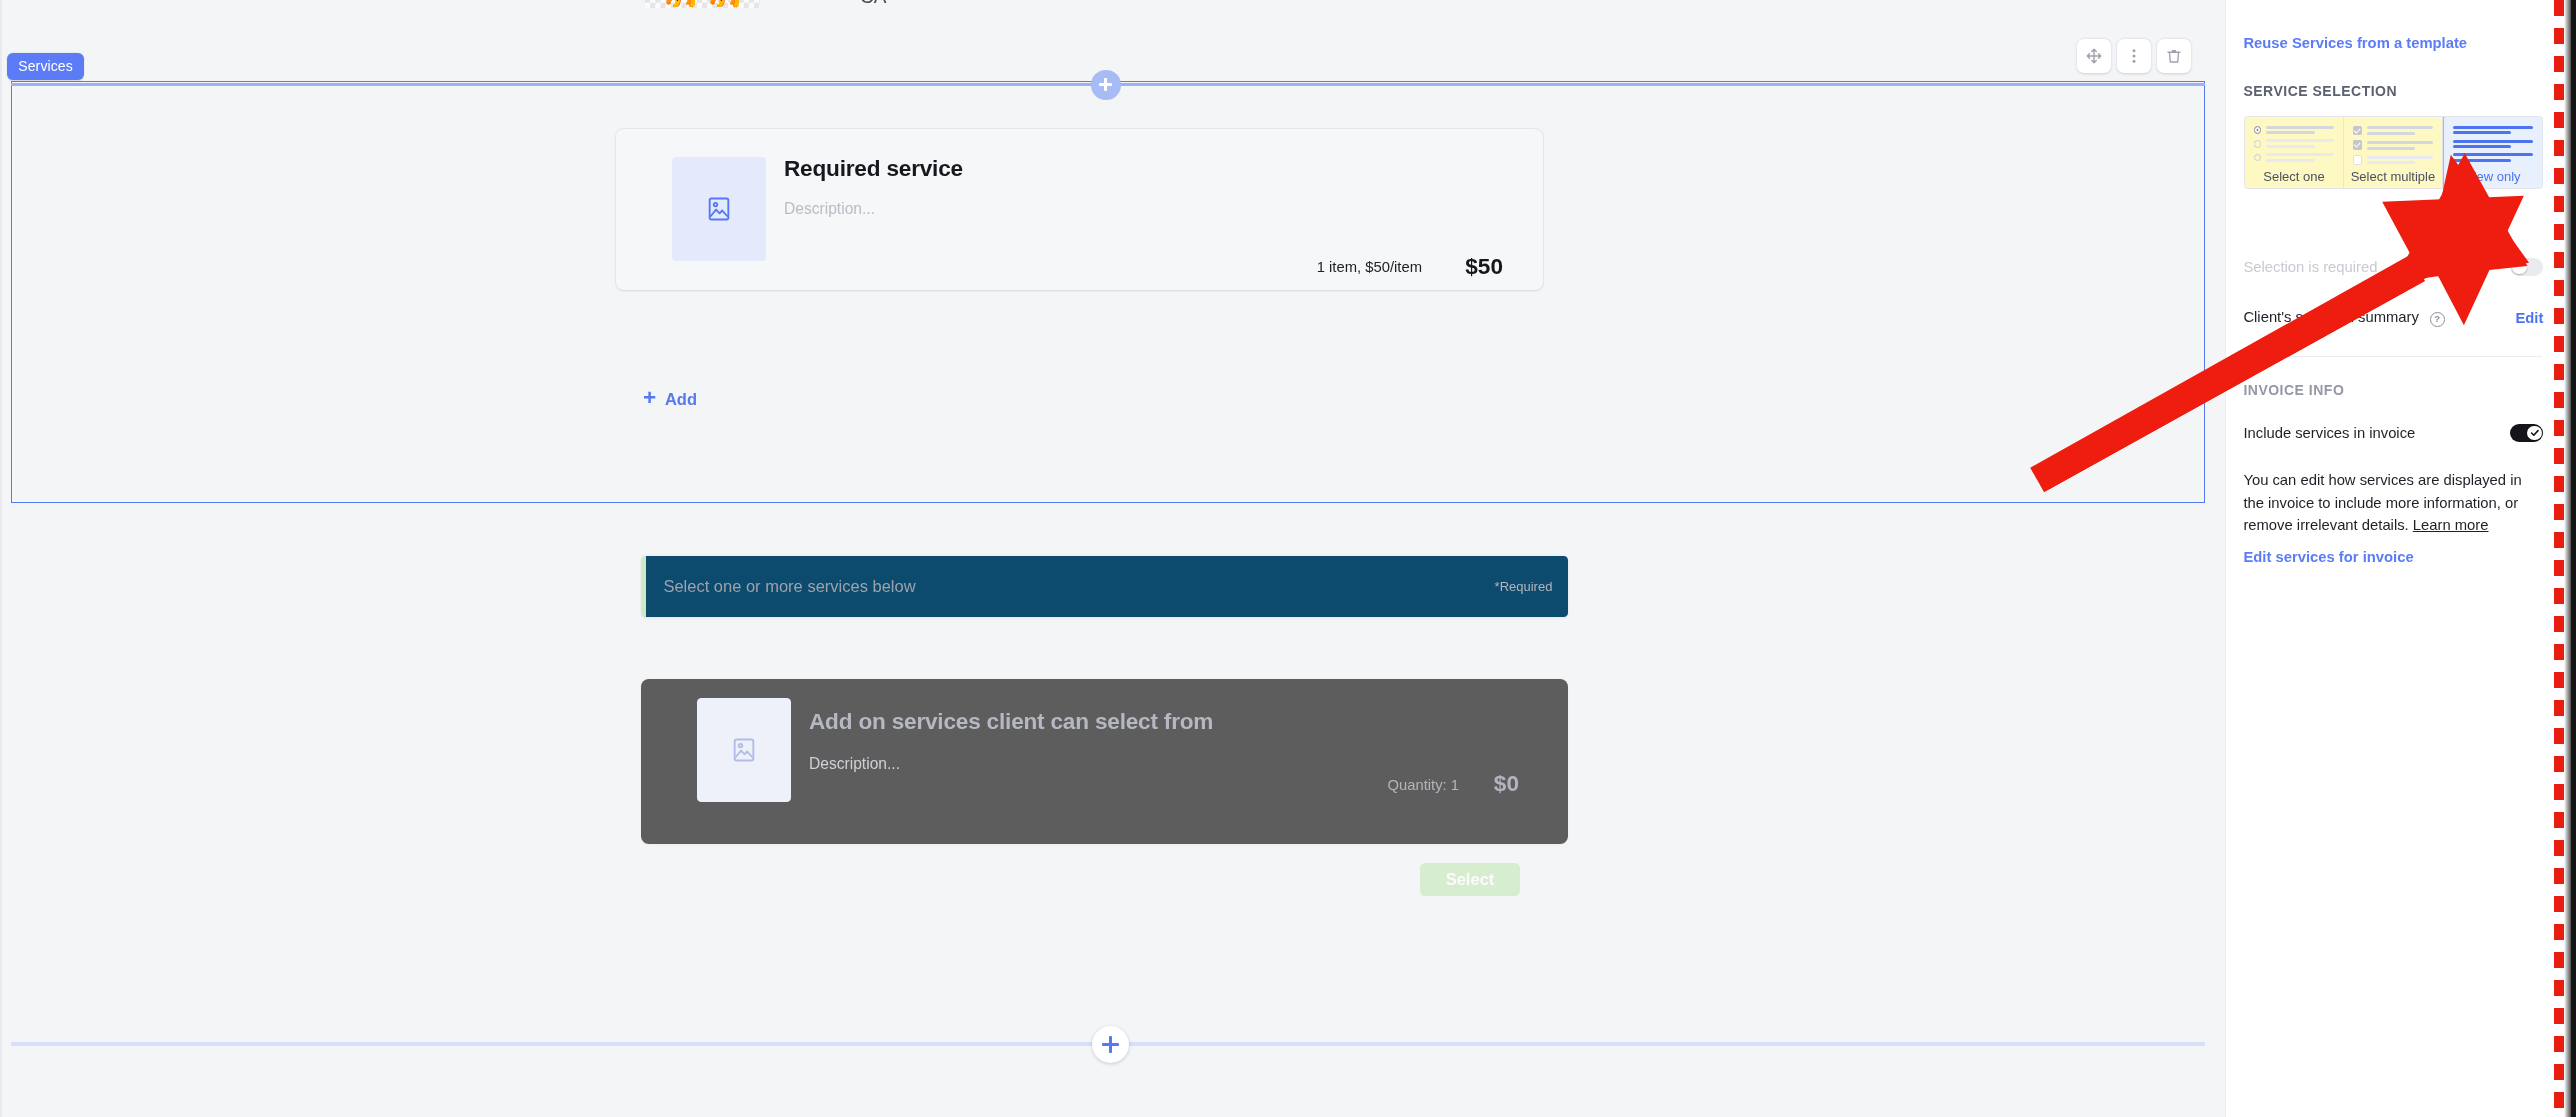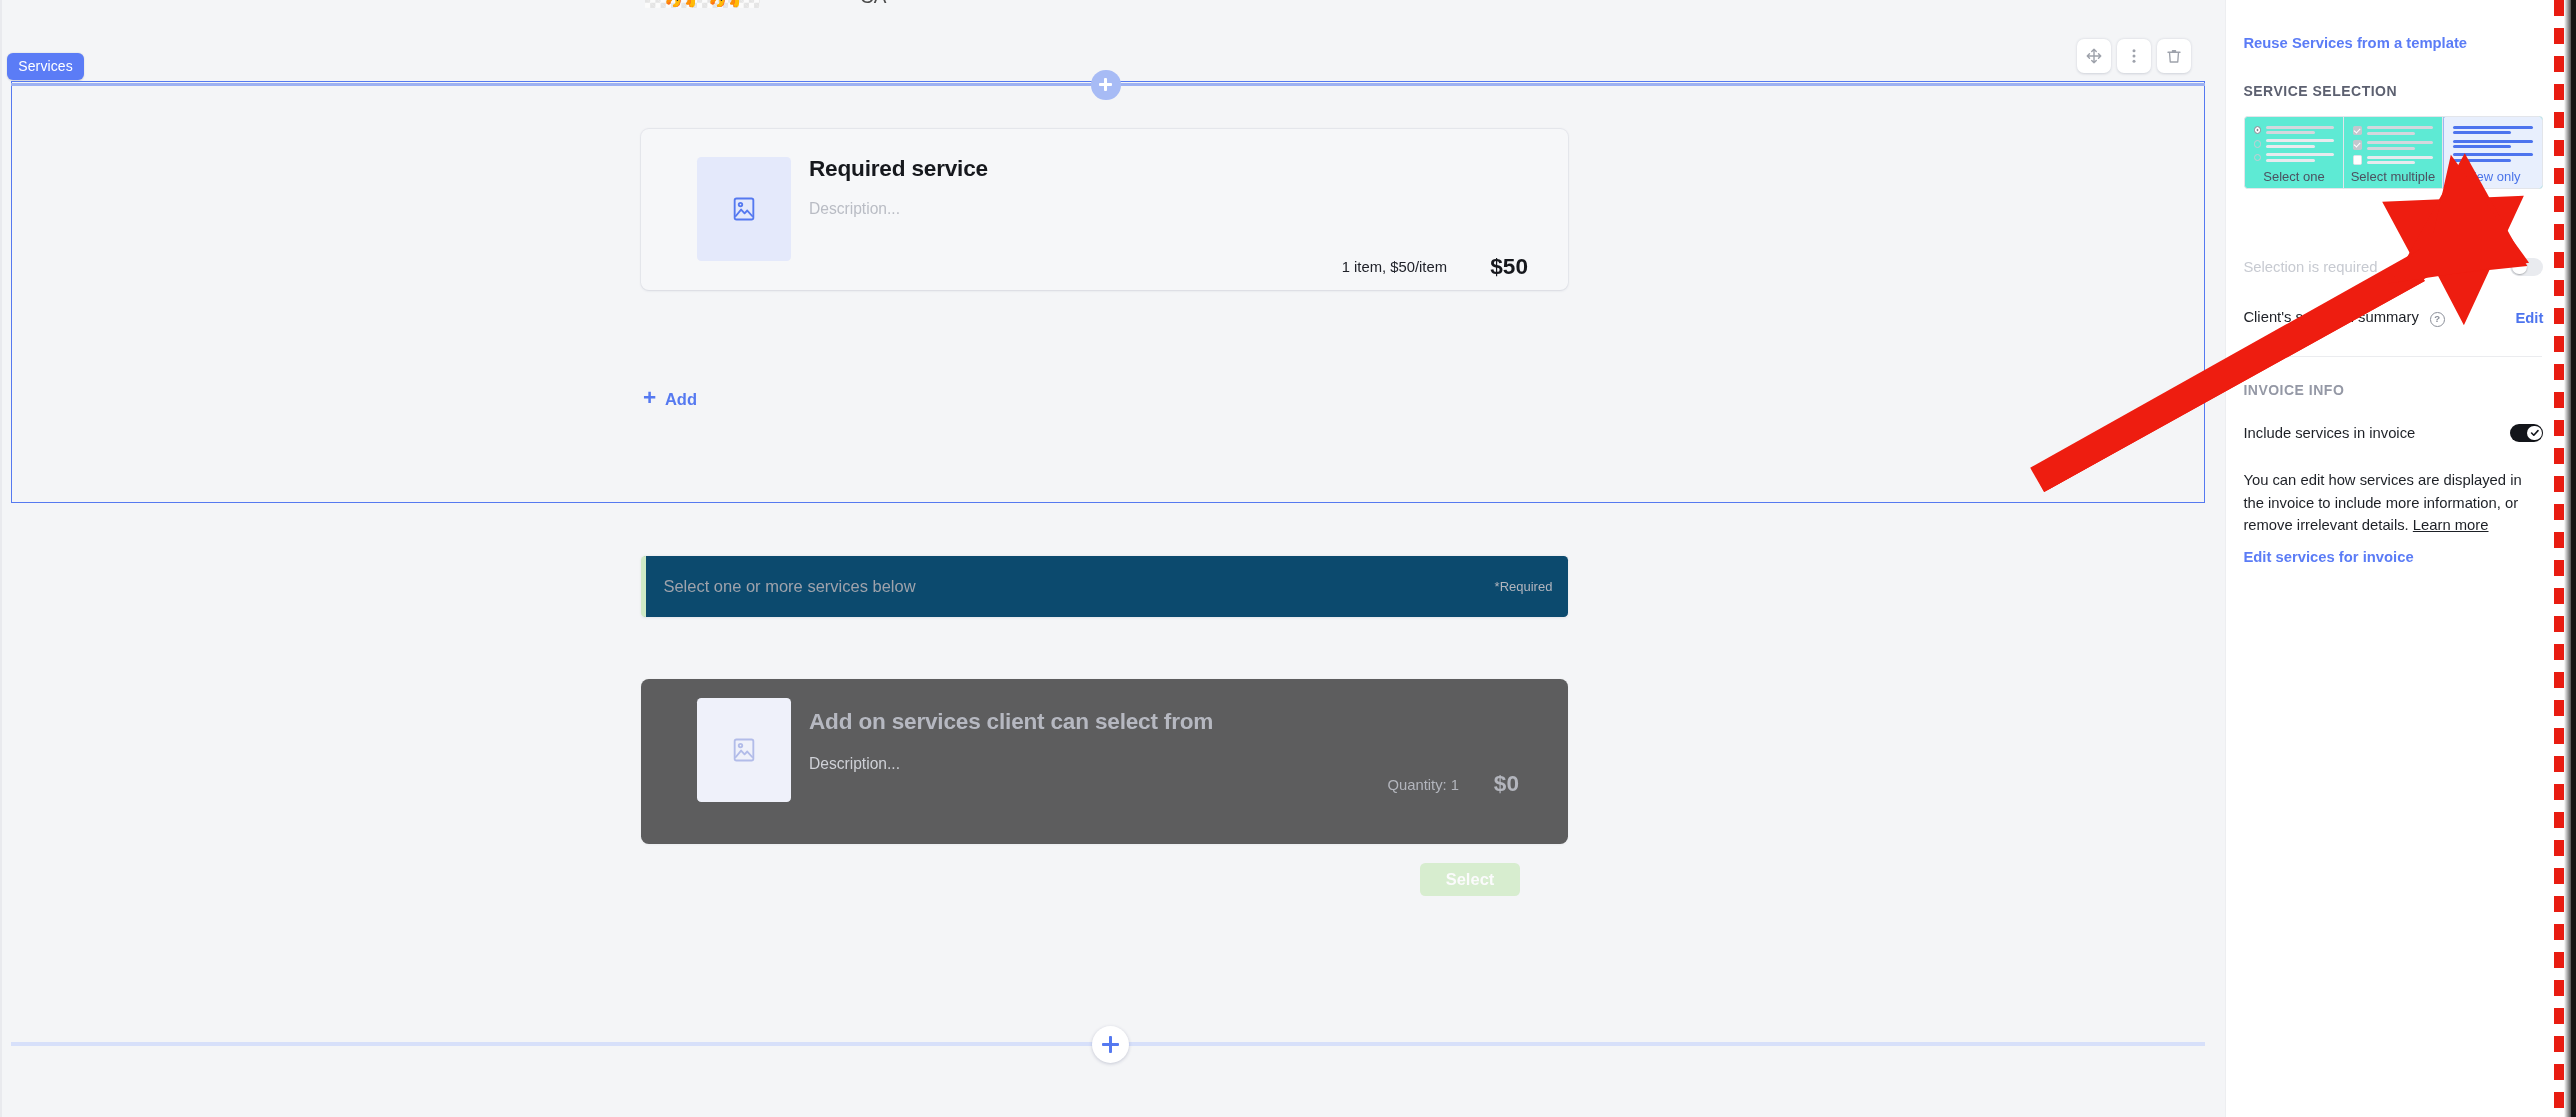--- a/index.html
+++ b/index.html
@@ -98,21 +98,21 @@
     position: absolute; left: 11.3px; top: 83px; width: 2194px; height: 2.6px;
     background: #9db1f2; z-index: 5;
   }
 
   
   .card {
     position: absolute; background: #f6f7f9;
     border-radius: 7.8px;
     box-shadow: 0 0.9px 2.6px rgba(30,40,80,.10), 0 0 0 0.9px rgba(30,40,80,.035);
   }
-  .card-req { left: 641px; top: 129px; width: 927px; height: 161px; }
+  .card-req { left: 616px; top: 129px; width: 927px; height: 161px; }
   .thumb {
     position: absolute; background: #e4e9fb; border-radius: 4.3px;
     display: flex; align-items: center; justify-content: center;
   }
   .thumb-req { left: 56px; top: 28px; width: 94px; height: 104px; }
   .card-title {
     position: absolute; font-size: 22.6px; font-weight: bold; color: #16181d;
     letter-spacing: -0.2px;
   }
   .card-desc { position: absolute; font-size: 15.6px; color: #b9bcc4; }
@@ -187,21 +187,21 @@
     position: absolute; left: 17.4px;
     font-size: 14px; font-weight: 600; color: #5c6070; letter-spacing: 0.5px;
   }
   .sect-head.dim { color: #9498a5; margin-top: 7px; }
 
   
   .seg {
     position: absolute; left: 18px; top: 116px;
     width: 299px; height: 73px;
     display: flex; border: 0.9px solid #e3e5ea; border-radius: 3.5px;
-    overflow: hidden; background: #5eead4;
+    overflow: hidden; background: #fef9c3;
   }
   .seg-item {
     flex: 1; position: relative; cursor: pointer;
     display: flex; flex-direction: column; justify-content: space-between;
     border-right: 0.9px solid #e3e5ea; padding: 7px 5.2px 4.3px;
   }
   .seg-item:last-child { border-right: none; }
   .seg-item.active { background: #e8effd; border: 0.9px solid #9bb6f3; margin: -0.9px -0.9px -0.9px 0; border-radius: 2.6px; }
   .seg-label { text-align: center; font-size: 13px; color: #4c5160; }
   .seg-item.active .seg-label { color: #4a74ea; }

